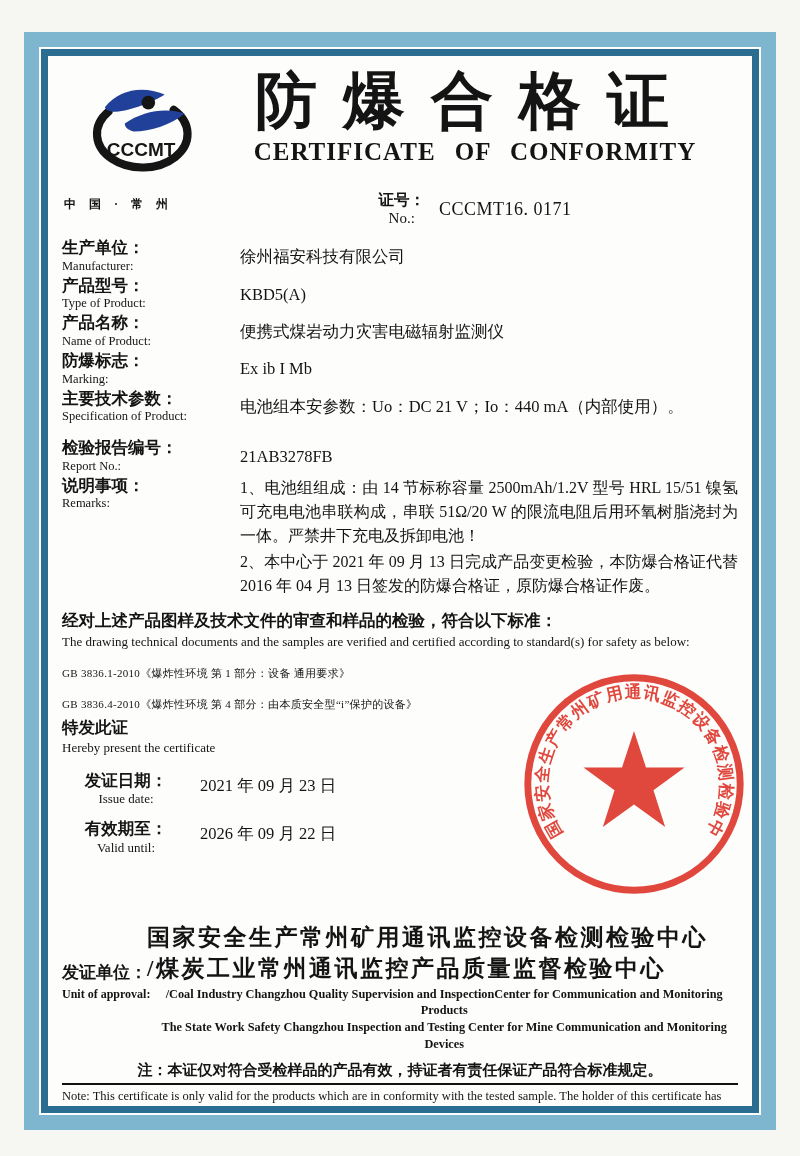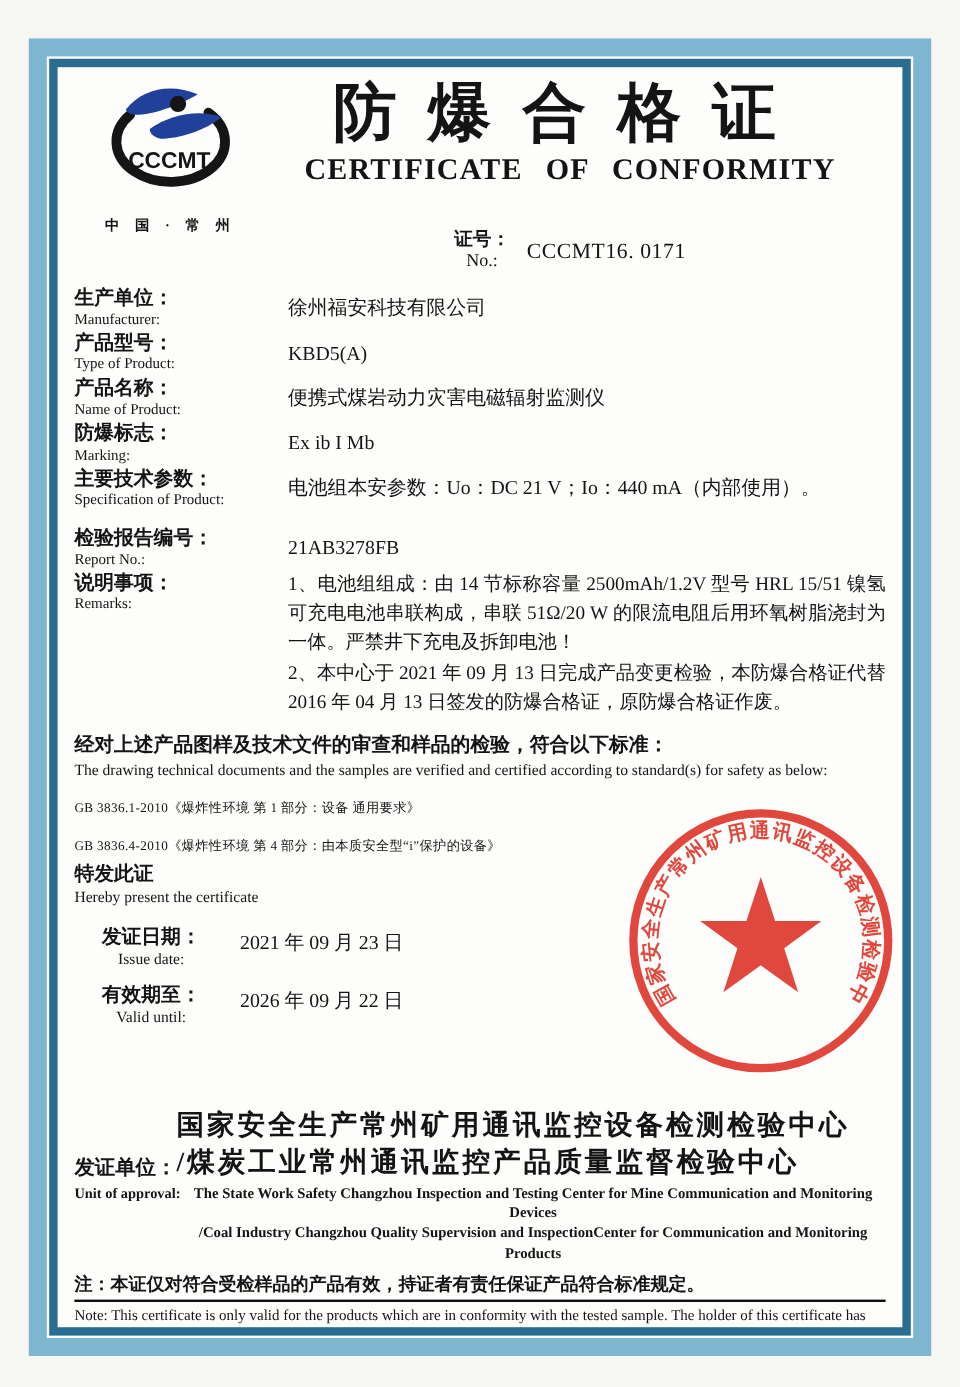--- a/index.html
+++ b/index.html
@@ -20,25 +20,25 @@
   }
   .frame-inner{
     height:100%;box-sizing:border-box;
     border:7px solid #2b6d90;
     padding:8px 14px 6px 14px;
     overflow:hidden;
   }
 
   
   .header{position:relative;height:126px;}
-  .logo{position:absolute;left:2px;top:0;width:156px;text-align:center;}
+  .logo{position:absolute;left:2px;top:16px;width:156px;text-align:left;}
   .logo svg{display:block;margin:0 auto;}
   .logo-region{font-size:12px;font-weight:700;letter-spacing:5px;margin-top:20px;}
   .titles{margin-left:150px;text-align:center;}
-  .title-cn{font-size:53px;font-weight:600;letter-spacing:26px;line-height:1.2;white-space:nowrap;}
+  .title-cn{font-size:62px;font-weight:600;letter-spacing:26px;line-height:1.2;white-space:nowrap;}
   .title-en{font-size:25px;font-weight:600;letter-spacing:1px;word-spacing:12px;margin-top:0px;white-space:nowrap;}
   .certno-row{margin-left:150px;display:flex;justify-content:center;align-items:flex-start;gap:14px;height:44px;}
   .certno-labels{text-align:center;line-height:1.25;}
   .certno-label-cn{font-size:15.5px;font-weight:600;}
   .certno-label-en{font-size:15px;}
   .certno-value{font-size:18px;padding-top:9px;letter-spacing:.5px;}
 
   
   .fields{margin-top:4px;}
   .field{display:grid;grid-template-columns:178px 1fr;align-items:start;margin-bottom:2px;}
@@ -75,21 +75,21 @@
   .issuer{margin-top:12px;}
   .issuer-cn{display:flex;align-items:flex-end;}
   .issuer-label{font-size:17px;font-weight:700;white-space:nowrap;padding-top:7px;}
   .issuer-names{font-size:23px;font-weight:700;letter-spacing:2.5px;line-height:1.35;}
   .issuer-en{display:flex;margin-top:2px;}
   .issuer-en-label{font-size:12px;font-weight:700;white-space:nowrap;padding-top:1px;}
   .issuer-en-names{font-size:12.3px;font-weight:700;line-height:1.35;text-align:center;flex:1;}
 
   
   .footer{margin-top:9px;}
-  .note-cn{font-size:15px;font-weight:700;border-bottom:2.5px solid #101010;padding-bottom:3px;}
+  .note-cn{font-size:15px;font-weight:700;border-bottom:2.5px solid #101010;padding-bottom:3px;text-align:center;}
   .note-en{font-size:12.5px;line-height:1.3;margin-top:3px;}
 </style>
 </head>
 <body>
 
 <div class="sheet">
 <div class="frame-outer">
 <div class="frame-inner">
 
   <div class="header">
@@ -218,22 +218,22 @@
     <div class="issuer-cn">
       <div class="issuer-label">发证单位：</div>
       <div class="issuer-names">
         <div>国家安全生产常州矿用通讯监控设备检测检验中心</div>
         <div>/煤炭工业常州通讯监控产品质量监督检验中心</div>
       </div>
     </div>
     <div class="issuer-en">
       <div class="issuer-en-label">Unit of approval:</div>
       <div class="issuer-en-names">
+        <div>/Coal Industry Changzhou Quality Supervision and InspectionCenter for Communication and Monitoring Products</div>
         <div>The State Work Safety Changzhou Inspection and Testing Center for Mine Communication and Monitoring Devices</div>
-        <div>/Coal Industry Changzhou Quality Supervision and InspectionCenter for Communication and Monitoring Products</div>
       </div>
     </div>
   </div>
 
   <div class="footer">
     <div class="note-cn">注：本证仅对符合受检样品的产品有效，持证者有责任保证产品符合标准规定。</div>
     <div class="note-en">Note: This certificate is only valid for the products which are in conformity with the tested sample. The holder of this certificate has the responsibility to ensure the products complying with relative standard(s).</div>
 
   </div>
 

